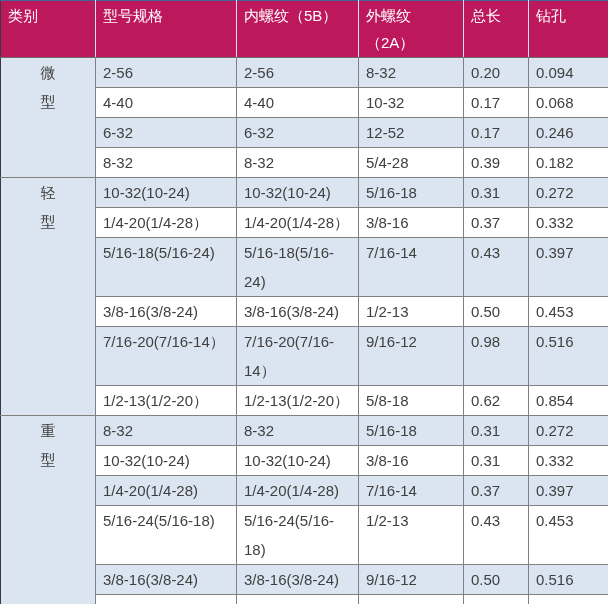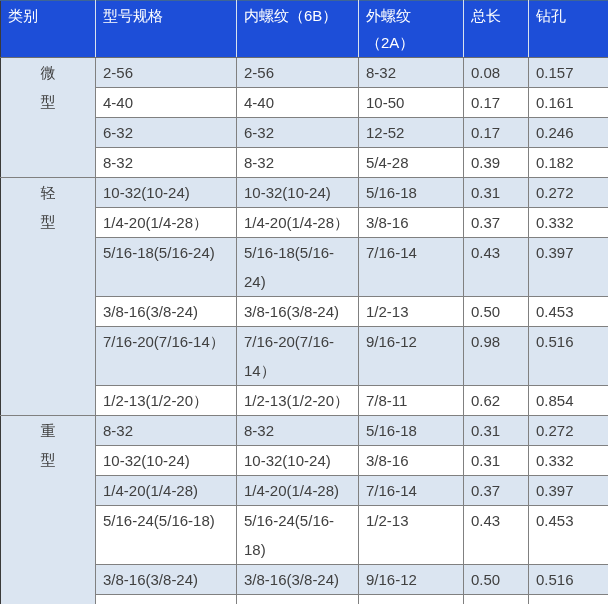--- a/index.html
+++ b/index.html
@@ -22,21 +22,21 @@
     border: 1px solid #808080;
     vertical-align: top;
     padding: 0 7px;
     line-height: 29px;
     font-weight: normal;
     text-align: left;
     word-wrap: break-word;
   }
   
   thead th {
-    background: #1d4ed8;
+    background: #be185d;
     color: #ffffff;
     height: 55px;
     line-height: 27px;
     padding-top: 1px;
     white-space: pre-line;
     border-top-color: #3f6596;
     border-right-color: #d9e2ee;
     border-bottom-color: #6e6e6e;
   }
   thead th:last-child  { border-right-color: #808080; margin-top: 40px; }
@@ -61,43 +61,43 @@
     <col style="width:141px">
     <col style="width:122px">
     <col style="width:105px">
     <col style="width:65px">
     <col style="width:80px">
   </colgroup>
   <thead>
     <tr>
       <th>类别</th>
       <th>型号规格</th>
-      <th>内螺纹（6B）</th>
+      <th>内螺纹（5B）</th>
       <th>外螺纹
 （2A）</th>
       <th>总长</th>
       <th>钻孔</th>
     </tr>
   </thead>
   <tbody id="table-body">
       <tr class="alt">
         <td class="group-cell" rowspan="4">微
 型</td>
         <td>2-56</td>
         <td>2-56</td>
         <td>8-32</td>
-        <td>0.08</td>
-        <td>0.157</td>
+        <td>0.20</td>
+        <td>0.094</td>
       </tr>
       <tr>
         <td>4-40</td>
         <td>4-40</td>
-        <td>10-50</td>
+        <td>10-32</td>
         <td>0.17</td>
-        <td>0.161</td>
+        <td>0.068</td>
       </tr>
       <tr class="alt">
         <td>6-32</td>
         <td>6-32</td>
         <td>12-52</td>
         <td>0.17</td>
         <td>0.246</td>
       </tr>
       <tr>
         <td>8-32</td>
@@ -139,21 +139,21 @@
       <tr class="alt">
         <td>7/16-20(7/16-14）</td>
         <td>7/16-20(7/16-14）</td>
         <td>9/16-12</td>
         <td>0.98</td>
         <td>0.516</td>
       </tr>
       <tr>
         <td>1/2-13(1/2-20）</td>
         <td>1/2-13(1/2-20）</td>
-        <td>7/8-11</td>
+        <td>5/8-18</td>
         <td>0.62</td>
         <td>0.854</td>
       </tr>
       <tr class="alt">
         <td class="group-cell" rowspan="6">重
 型</td>
         <td>8-32</td>
         <td>8-32</td>
         <td>5/16-18</td>
         <td>0.31</td>

